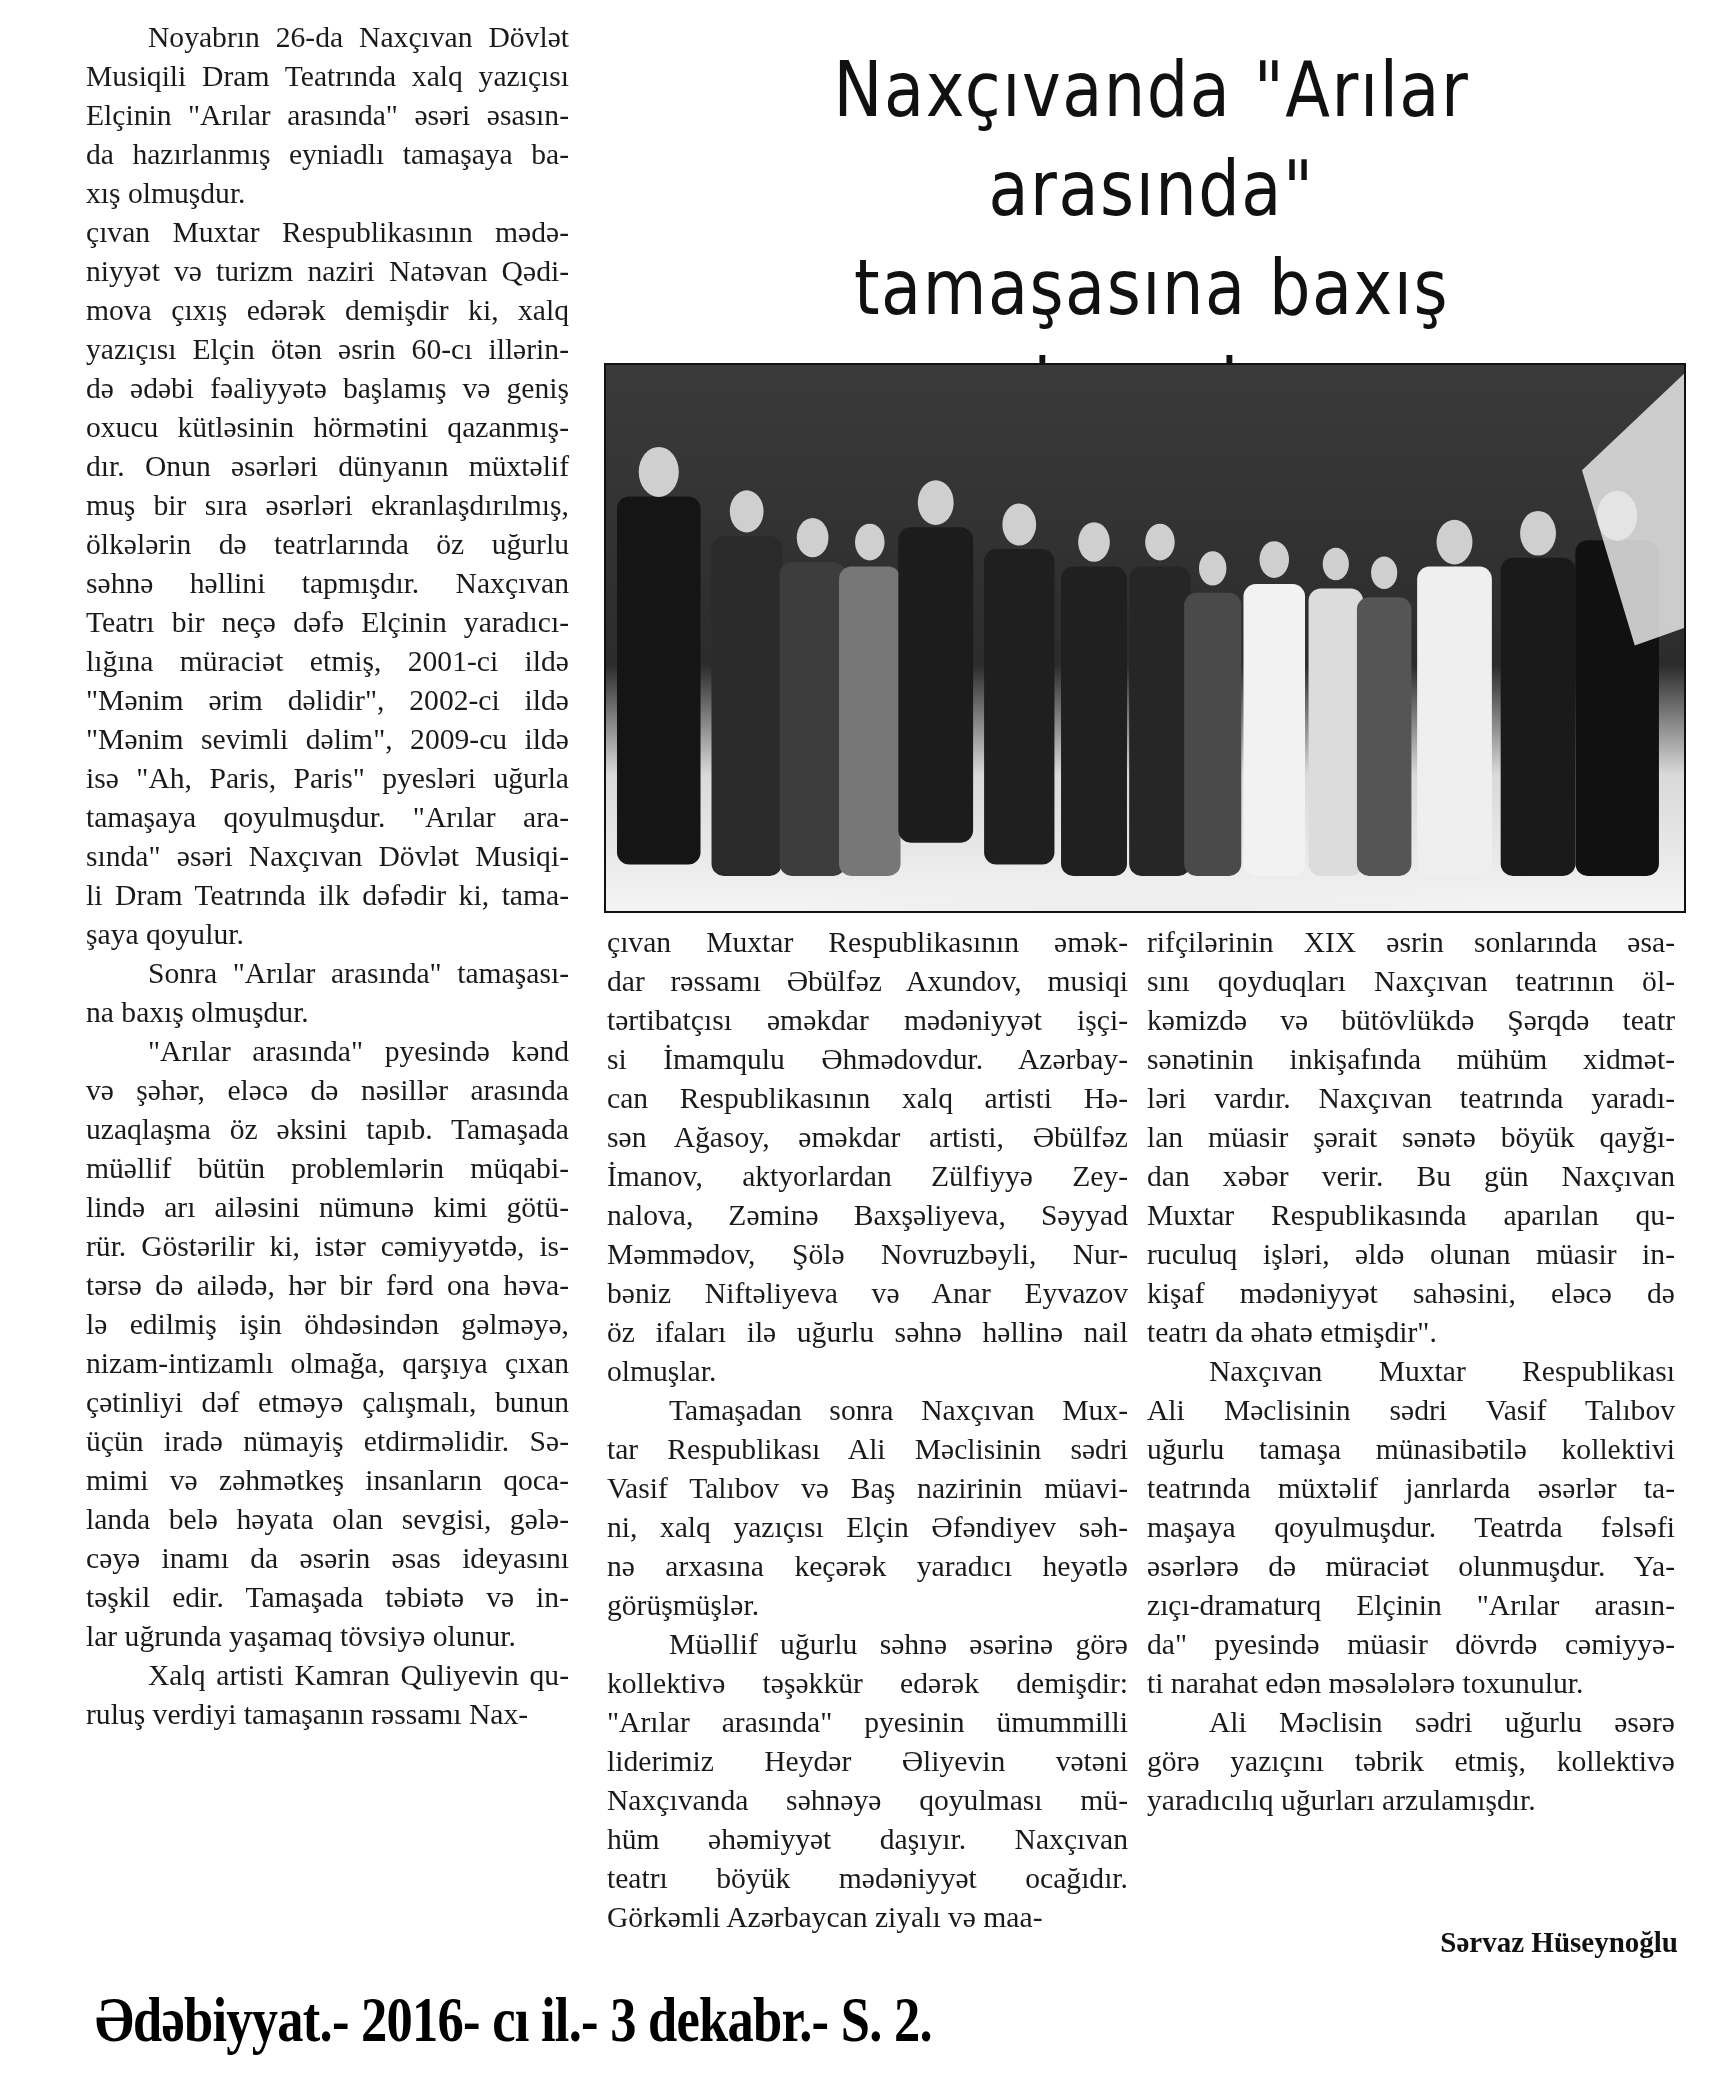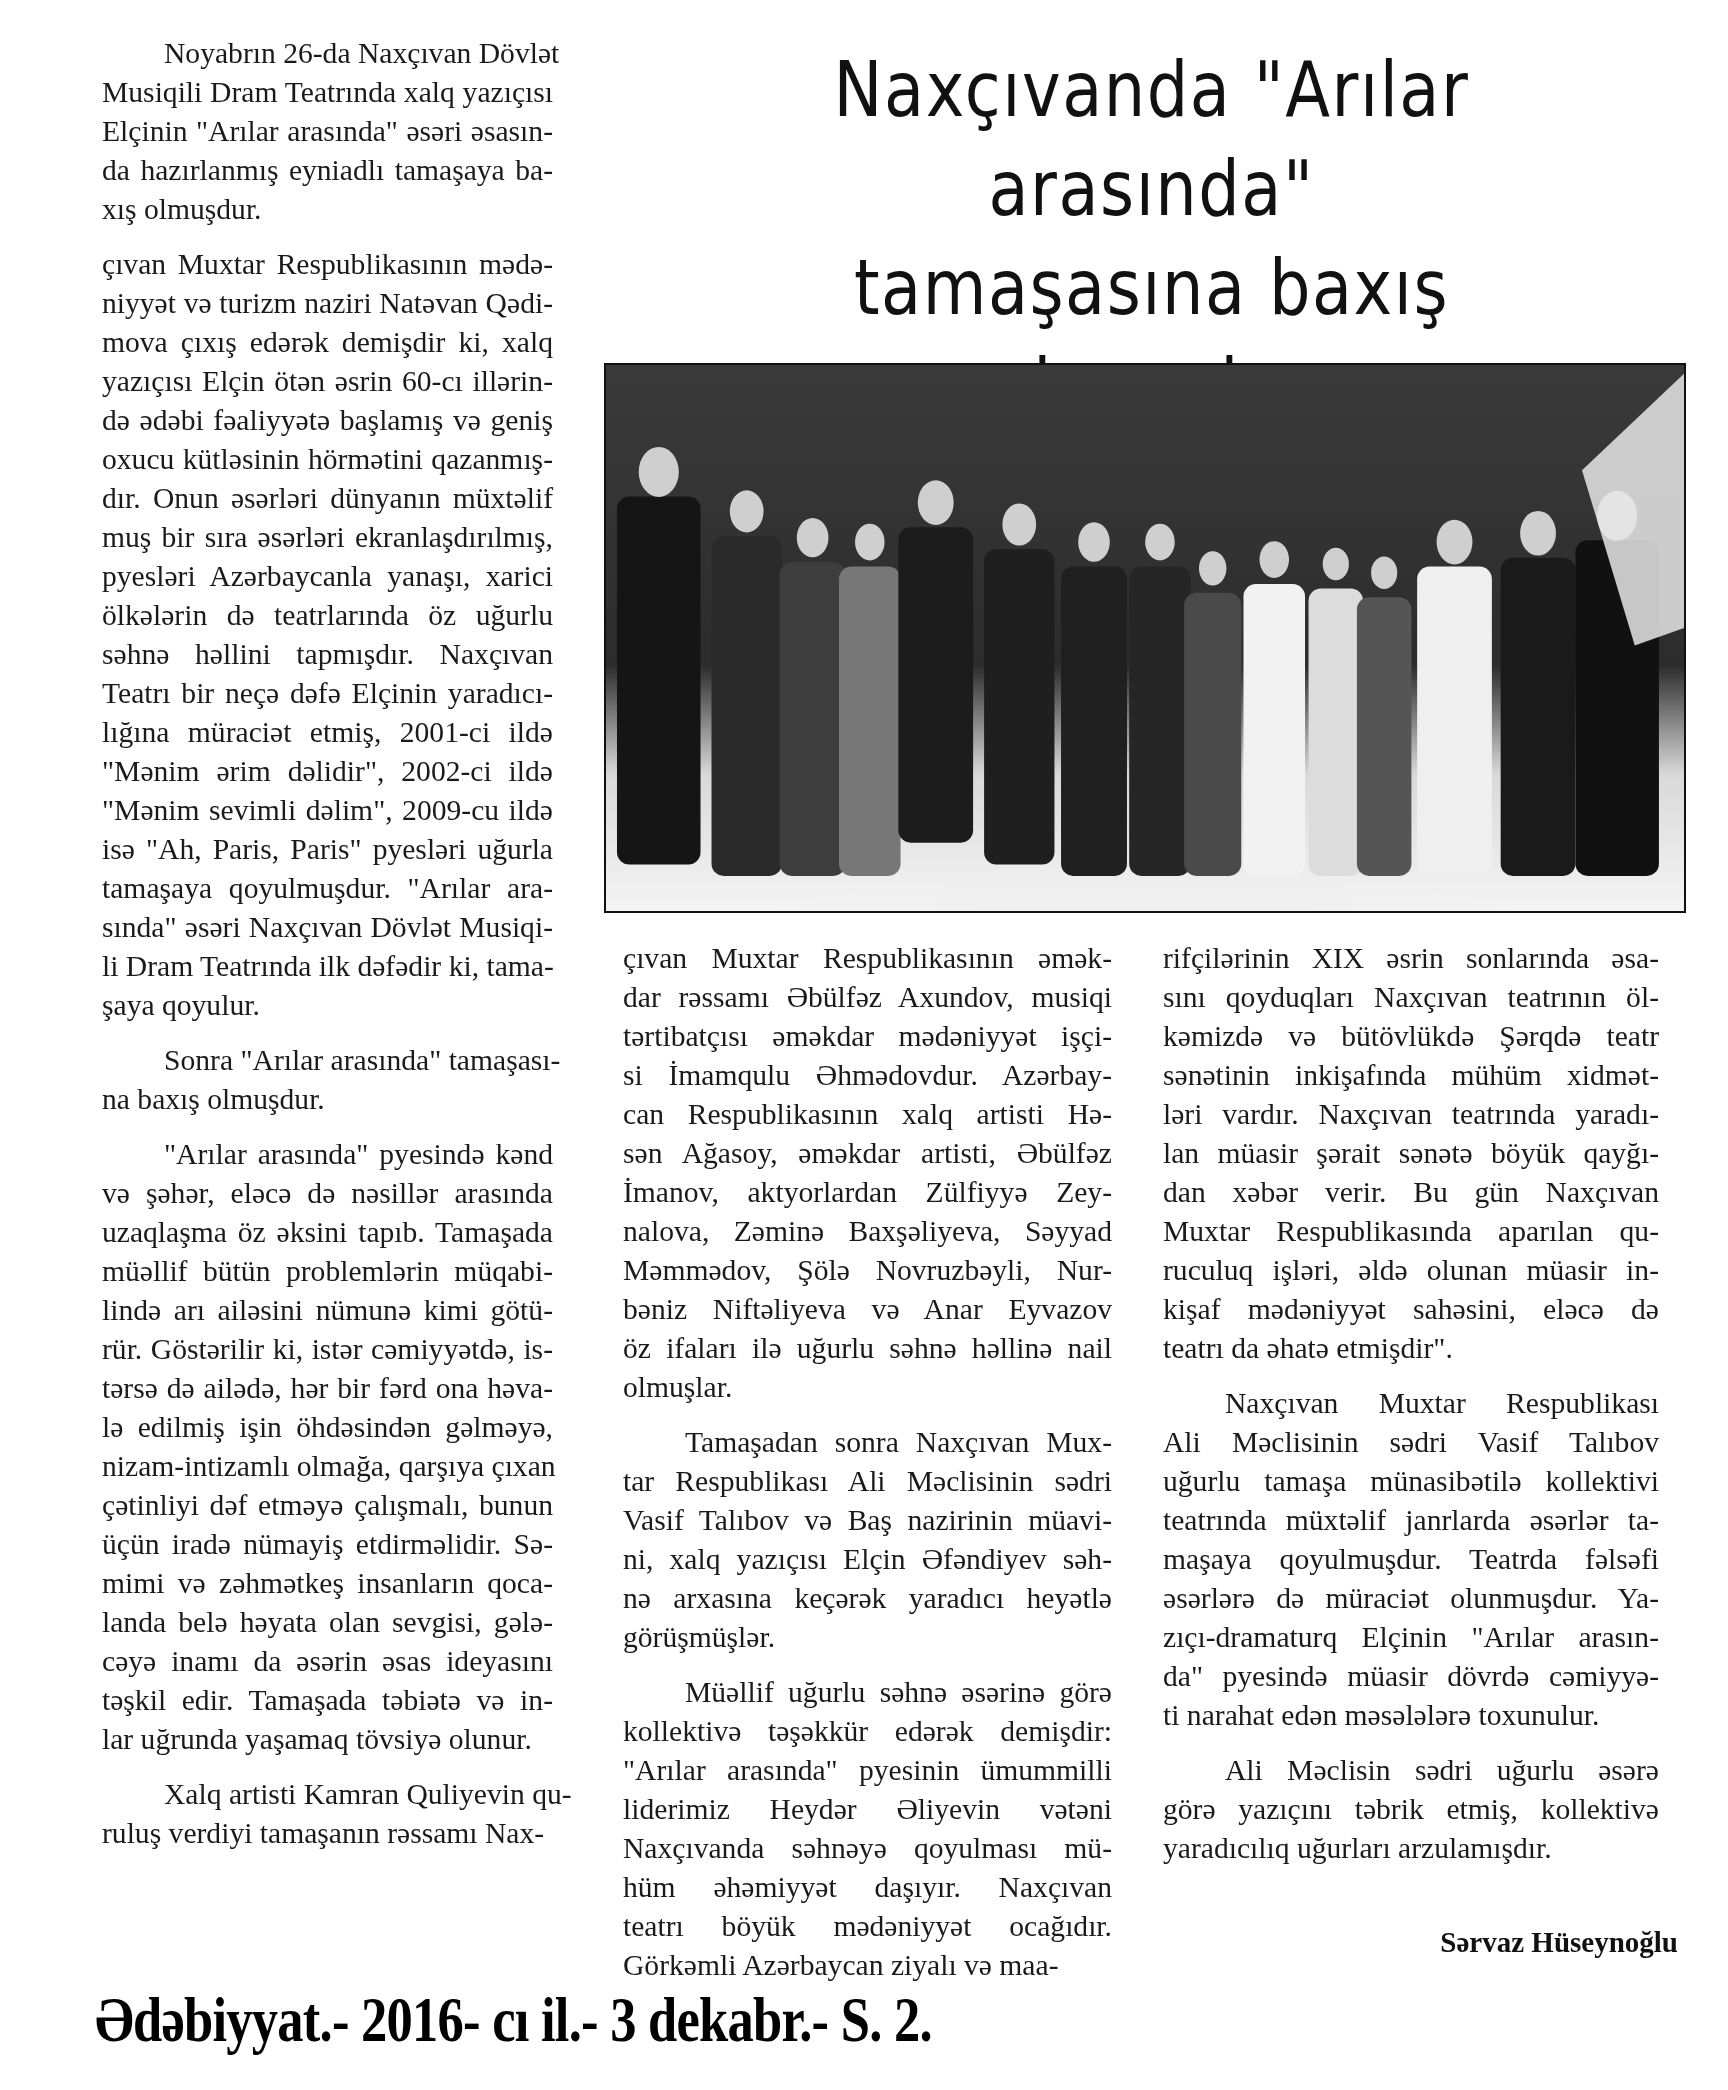--- a/index.html
+++ b/index.html
@@ -1,19 +1,19 @@
 <!DOCTYPE html>
 <html style="font-size:14px"><head>
 <meta charset="utf-8">
 <style>
   html, body { margin:0; padding:0; background:#ffffff; }
   body { width:1728px; height:2091px; position:relative; overflow:hidden; color:#1a1a1a;
          font-family:"Liberation Serif", "DejaVu Serif", serif; }
   .col { position:absolute; font-size:29.6px; line-height:39px; text-align:justify; }
-  .col p { margin:16px; }
+  .col p { margin:0; }
   .line { display:block; white-space:nowrap; text-align:justify; text-align-last:justify; height:39px; }
   .line.last { text-align-last:left;font-family:Liberation Serif, serif; }
   .indent { padding-left:62px; }
   #col-left { left:86px; top:17.6px; width:483px; }
   #col-mid { left:607px; top:923px; width:521px; }
   #col-right { left:1147px; top:923px; width:528px; }
   .headline { position:absolute; left:609px; top:40px; width:1085px;
               font-family:"DejaVu Sans", sans-serif; font-weight:400; font-size:76px; line-height:99px;
               text-align:center; letter-spacing:1.8px; color:#111; transform:scaleX(0.86); transform-origin:center top; }
   .headline span { display:block; }
@@ -41,21 +41,20 @@
     </p>
     <p>
       <span class="line">çıvan Muxtar Respublikasının mədə-</span>
       <span class="line">niyyət və turizm naziri Natəvan Qədi-</span>
       <span class="line">mova çıxış edərək demişdir ki, xalq</span>
       <span class="line">yazıçısı Elçin ötən əsrin 60-cı illərin-</span>
       <span class="line">də ədəbi fəaliyyətə başlamış və geniş</span>
       <span class="line">oxucu kütləsinin hörmətini qazanmış-</span>
       <span class="line">dır. Onun əsərləri dünyanın müxtəlif</span>
       <span class="line">muş bir sıra əsərləri ekranlaşdırılmış,</span>
-      <span class="line">pyesləri Azərbaycanla yanaşı, xarici</span>
       <span class="line">ölkələrin də teatrlarında öz uğurlu</span>
       <span class="line">səhnə həllini tapmışdır. Naxçıvan</span>
       <span class="line">Teatrı bir neçə dəfə Elçinin yaradıcı-</span>
       <span class="line">lığına müraciət etmiş, 2001-ci ildə</span>
       <span class="line">"Mənim ərim dəlidir", 2002-ci ildə</span>
       <span class="line">"Mənim sevimli dəlim", 2009-cu ildə</span>
       <span class="line">isə "Ah, Paris, Paris" pyesləri uğurla</span>
       <span class="line">tamaşaya qoyulmuşdur. "Arılar ara-</span>
       <span class="line">sında" əsəri Naxçıvan Dövlət Musiqi-</span>
       <span class="line">li Dram Teatrında ilk dəfədir ki, tama-</span>

